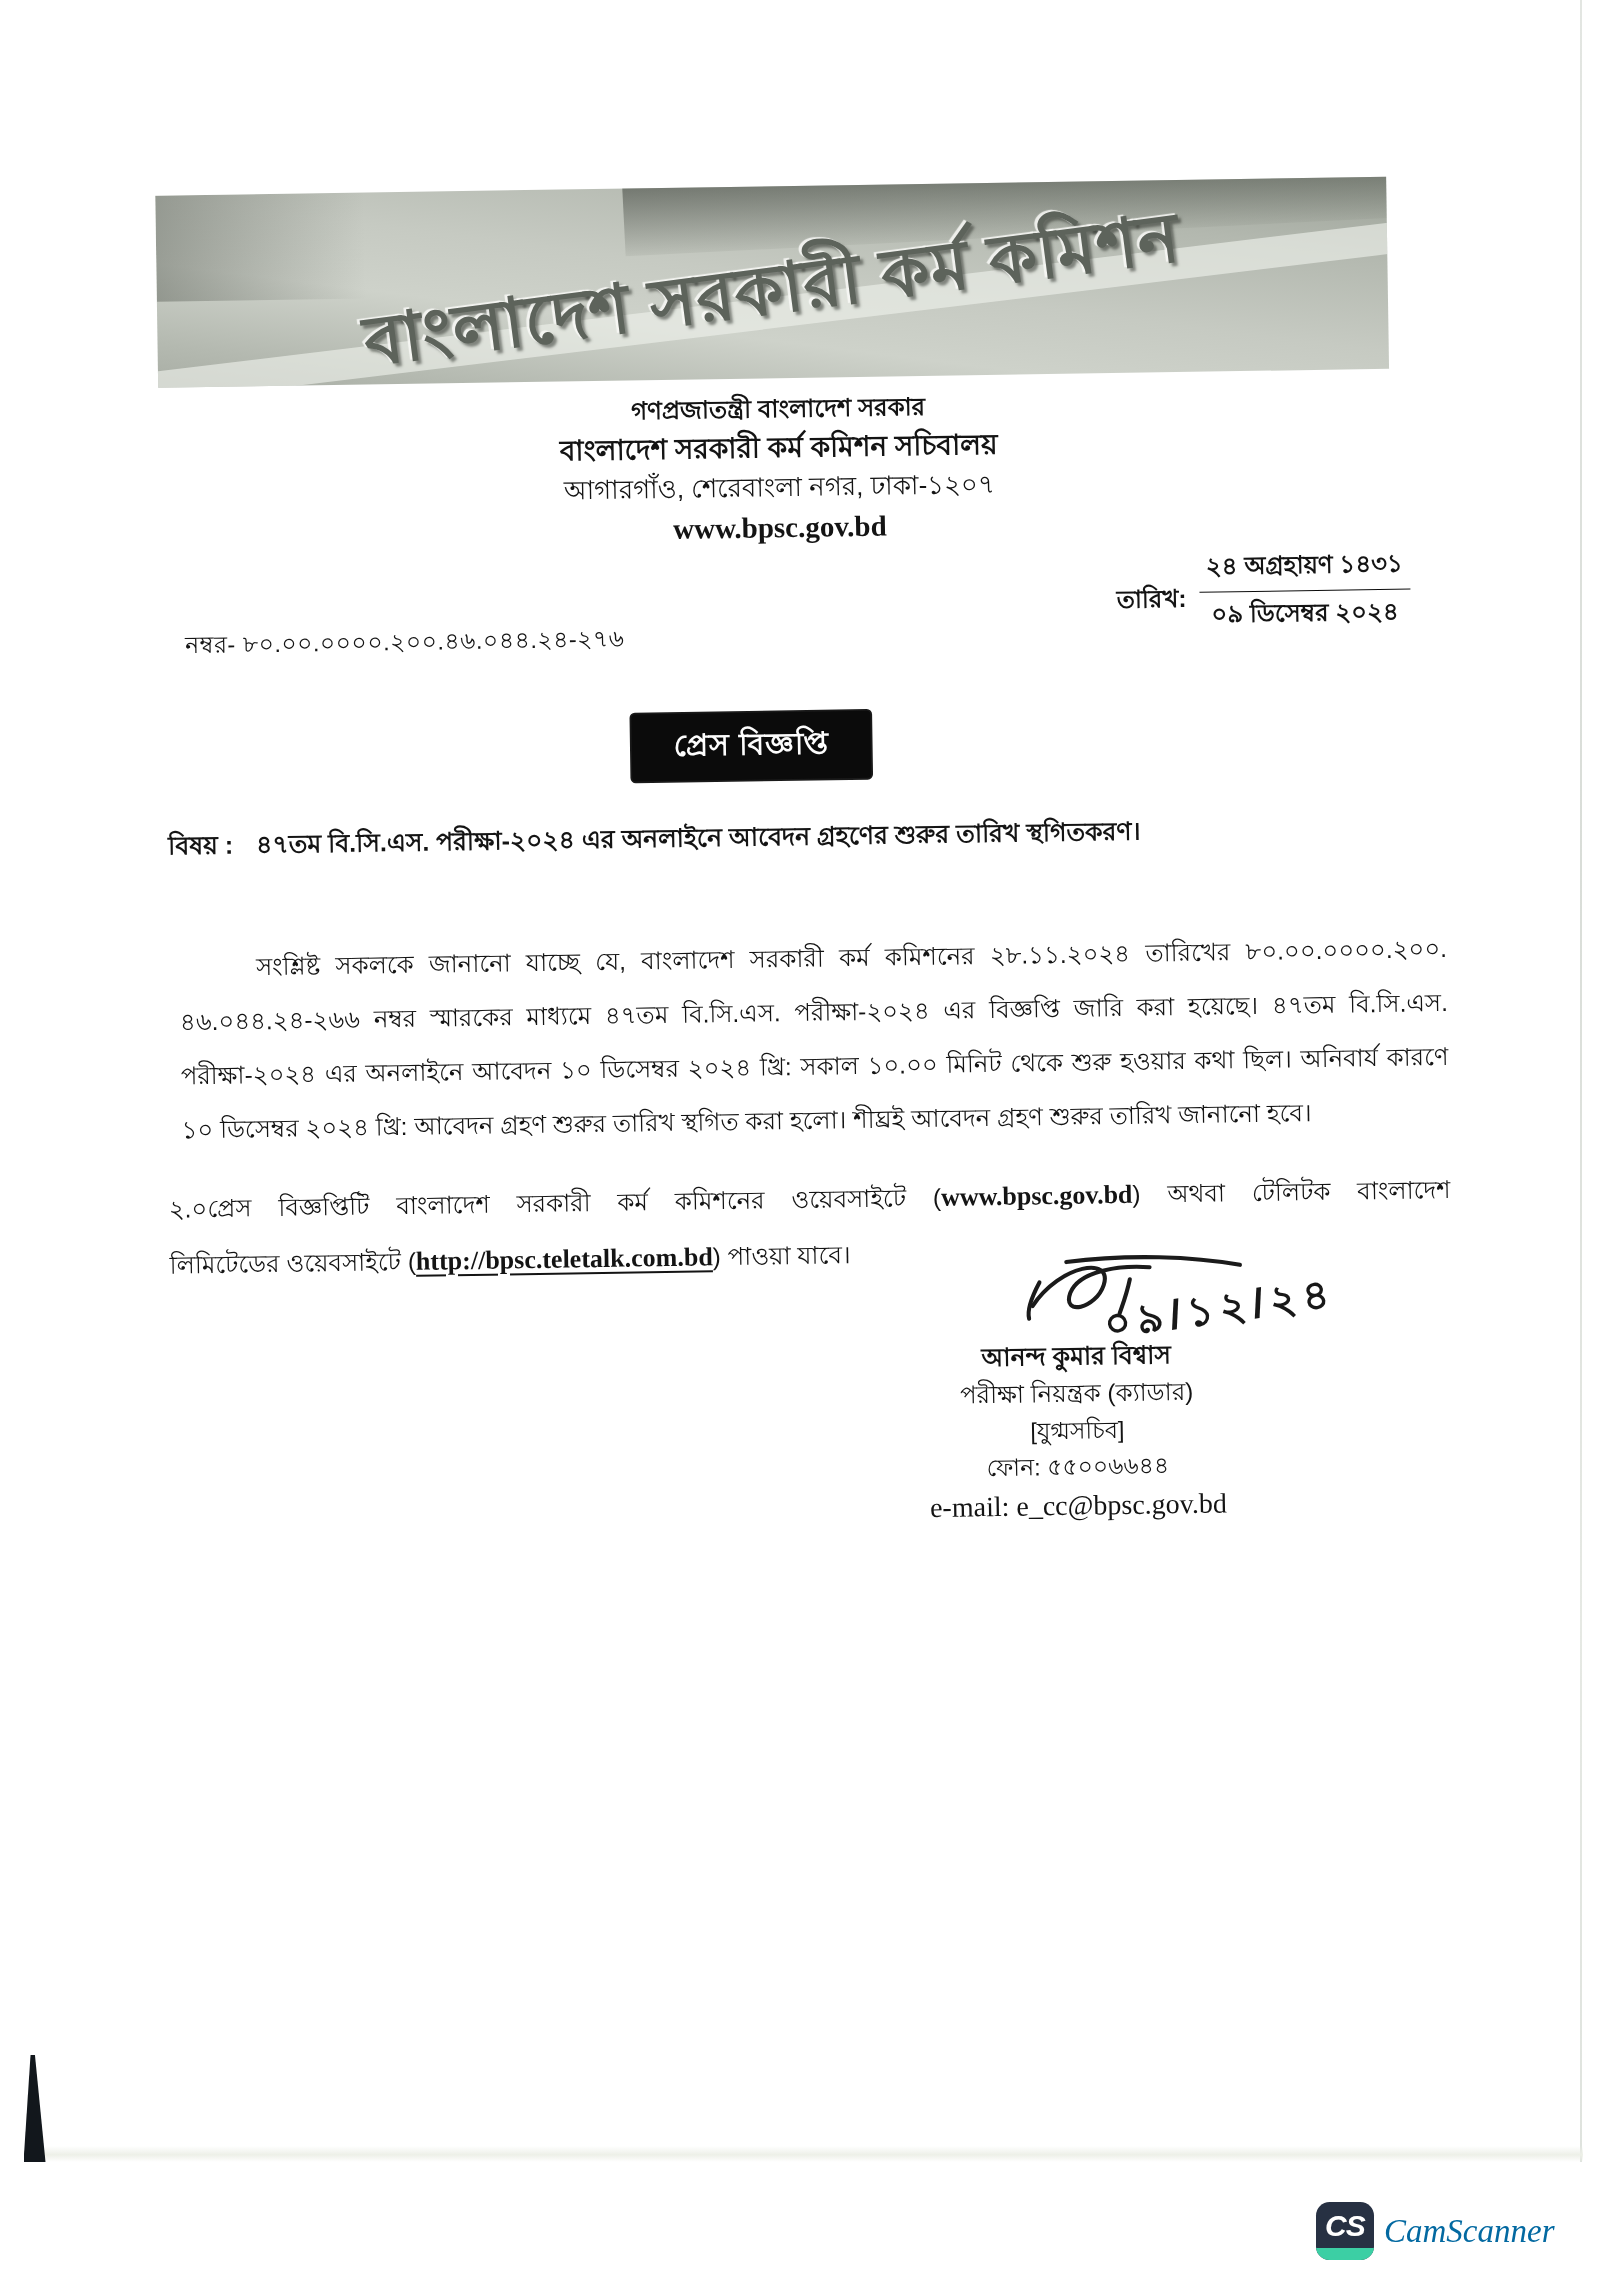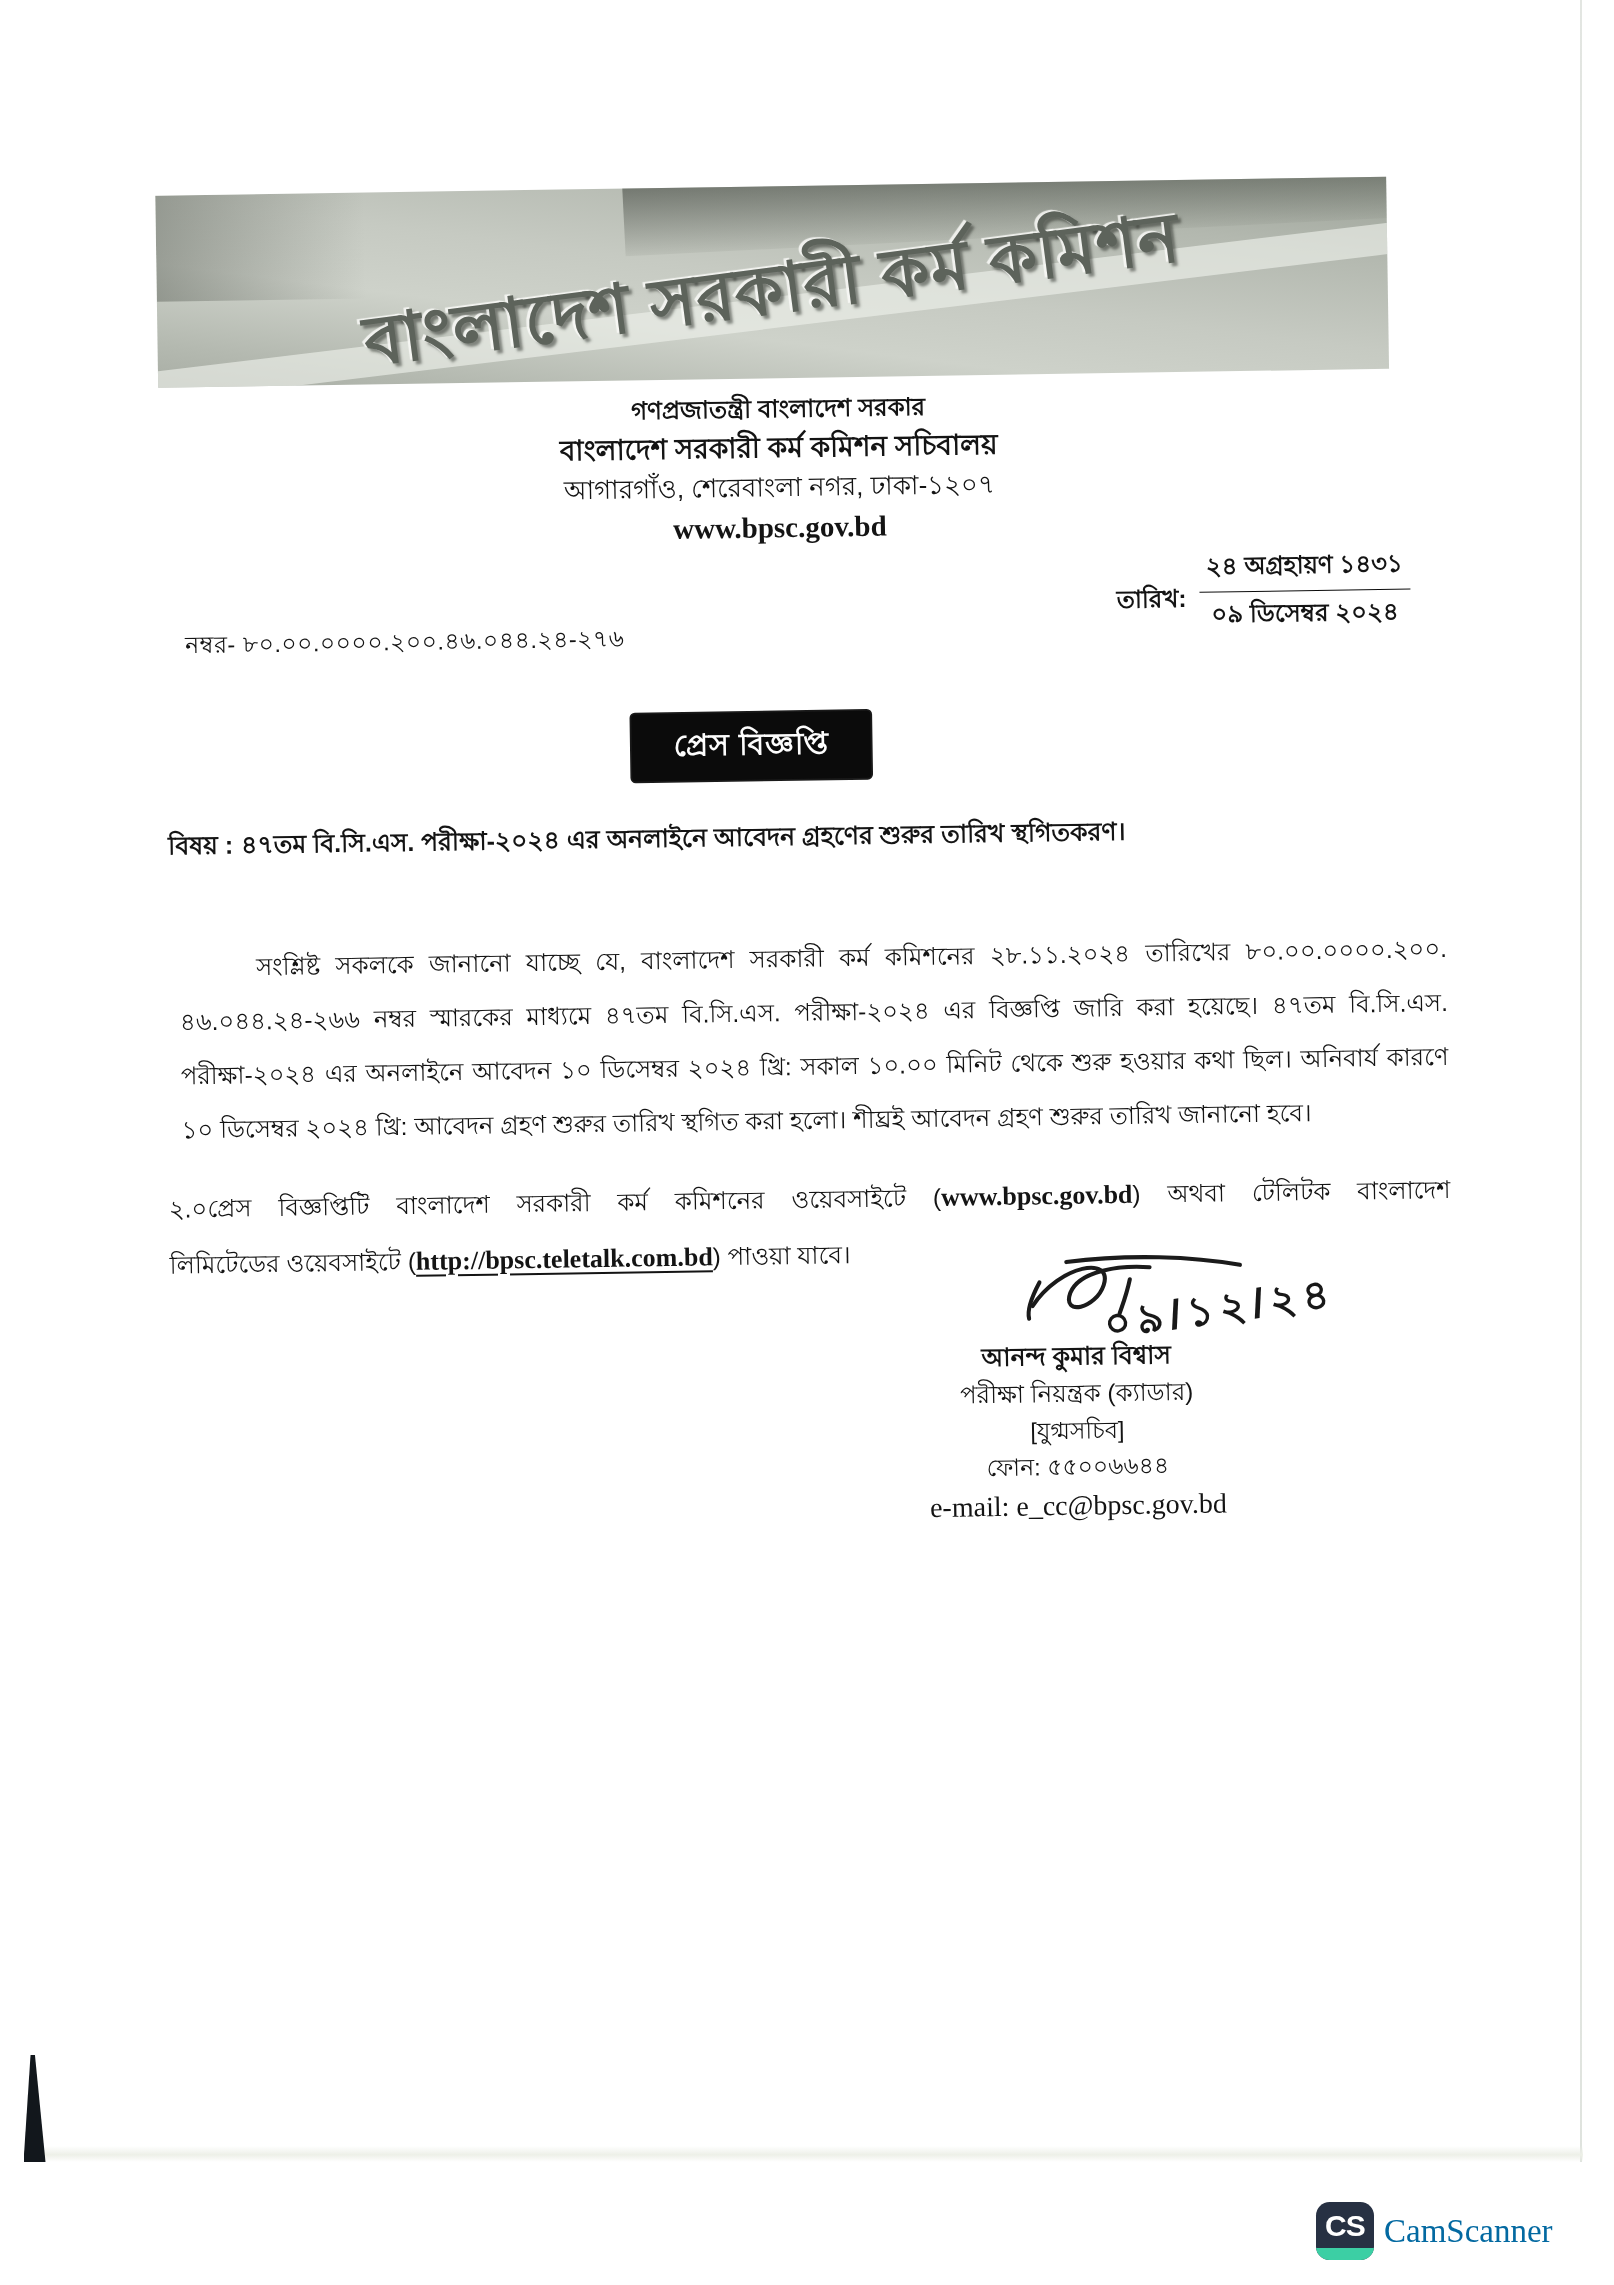--- a/index.html
+++ b/index.html
@@ -81,21 +81,21 @@
   .badge {
     position: absolute; left: 637px; top: 712px; width: 239px; height: 67px;
     background: var(--badge_bg, #0b0b0b); border-radius: 3.6px;
     box-shadow: 0 0 0 1.8px #1a1a1a;
     display: flex; align-items: center; justify-content: center;
   }
   .badge span { color: #fdfdfd; font-size: 30px; font-weight: 600; letter-spacing: 0.9px; }
 
   
   .subject { position: absolute; left: 172px; top: 817px; font-size: 25px; font-weight: 700; white-space: nowrap; }
-  .subject .subject-label { margin-right: 8px; }
+  .subject .subject-label { margin-right: 23px; }
 
   
   .para1 { position: absolute; left: 181px; top: 932px; width: 1268px; font-size: 24.4px; }
   .para1 .bline { line-height: 54px; height: 54px; white-space: nowrap; }
   .para1 .just { text-align: justify; text-align-last: justify; white-space: normal; overflow: hidden; }
   .para1 .indent { padding-left: 77px; }
 
   
   .para2 { position: absolute; left: 167px; top: 1172px; width: 1282px; font-size: 24.4px; }
   .para2 .bline { line-height: 56px; height: 56px; }
@@ -112,21 +112,21 @@
     transform: rotate(-7deg); color: #181818;
   }
   .signatory { position: absolute; left: 882px; top: 1341px; width: 380px; text-align: center; }
   .sig-name { font-size: 25px; font-weight: 700; line-height: 38px; }
   .sig-title { font-size: 24.4px; font-weight: 500; line-height: 38px; }
   .sig-desig { font-size: 23.5px; font-weight: 500; line-height: 36px; }
   .sig-phone { font-size: 23.5px; font-weight: 500; line-height: 36px; }
   .sig-email { font-family: "Liberation Serif", serif; font-size: 28px; line-height: 42px; }
 
   
-  .camscanner { position: absolute; left: 1316px; top: 2202px; display: flex; align-items: center; gap: 10px; }
+  .camscanner { position: absolute; left: 1316px; top: 2202px; display: flex; align-items: center; gap: 10px; font-style: italic; }
   .cs-icon {
     width: 58px; height: 58px; border-radius: 13.6px;
     background: var(--cs_navy, #273143); position: relative; overflow: hidden; flex: 0 0 auto;
   }
   .cs-icon .cs-initials {
     display: block; color: #ffffff; font-weight: 800; font-size: 30px;
     text-align: center; line-height: 47px; letter-spacing: -0.9px;
   }
   .cs-icon .cs-strip { position: absolute; left: 0; right: 0; bottom: 0; height: 11.8px; background: var(--cs_teal, #3ccfa4); }
   .cs-wordmark { font-family: "Liberation Serif", serif; font-size: 33px; color: #0369a1; line-height: 58px; }

